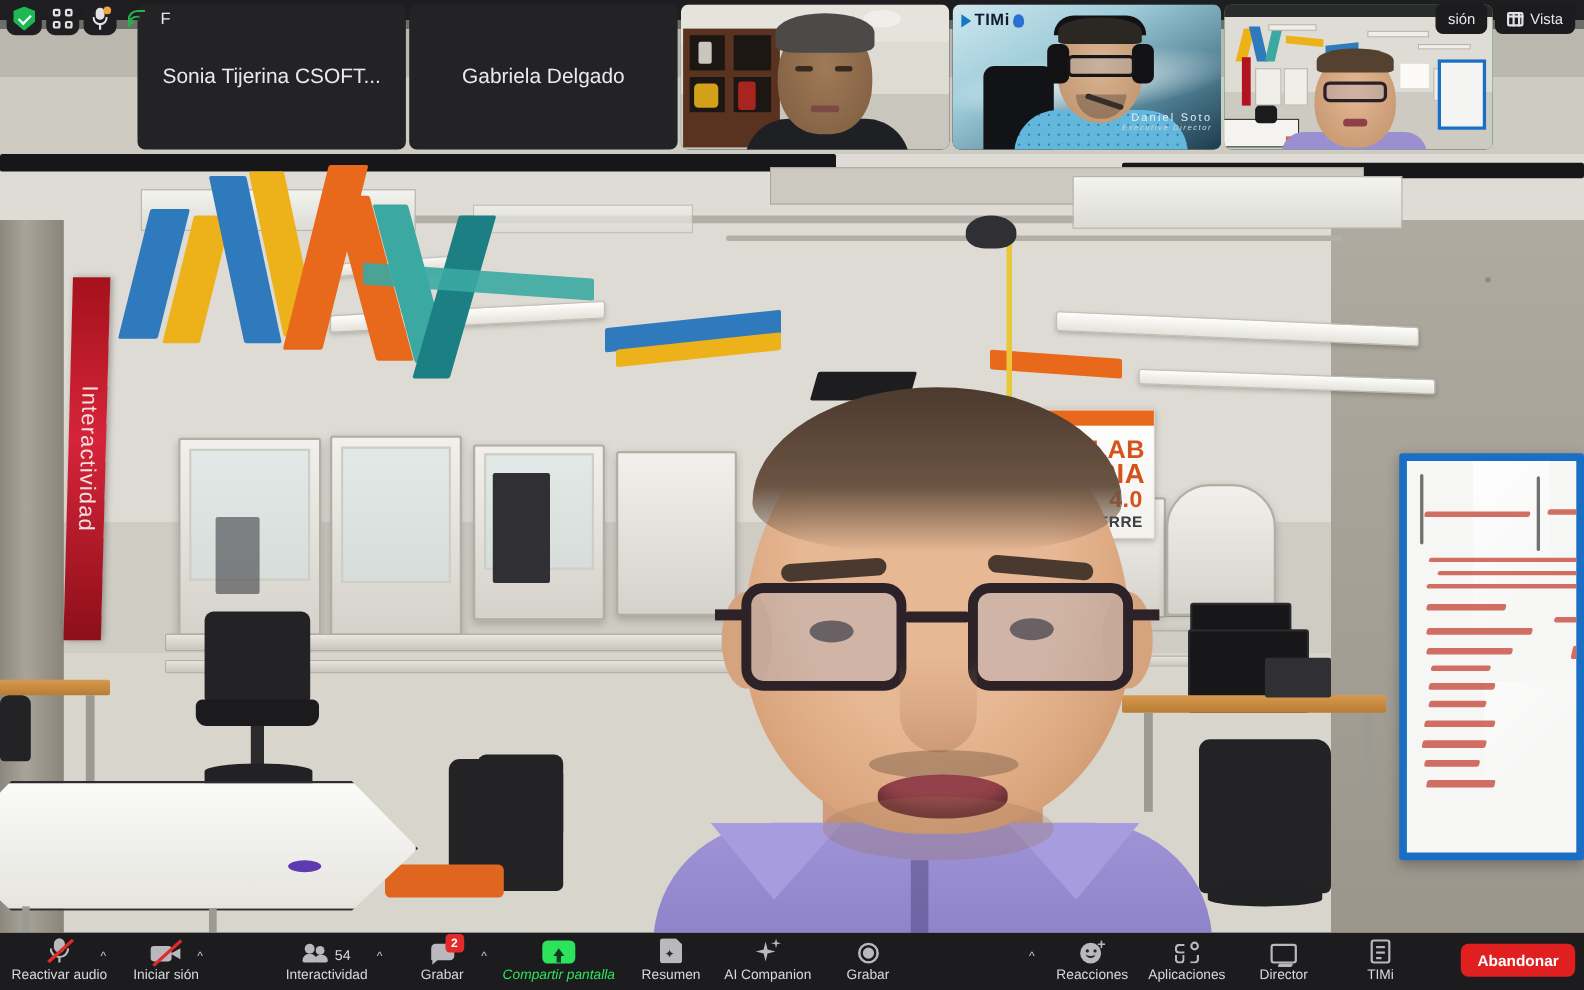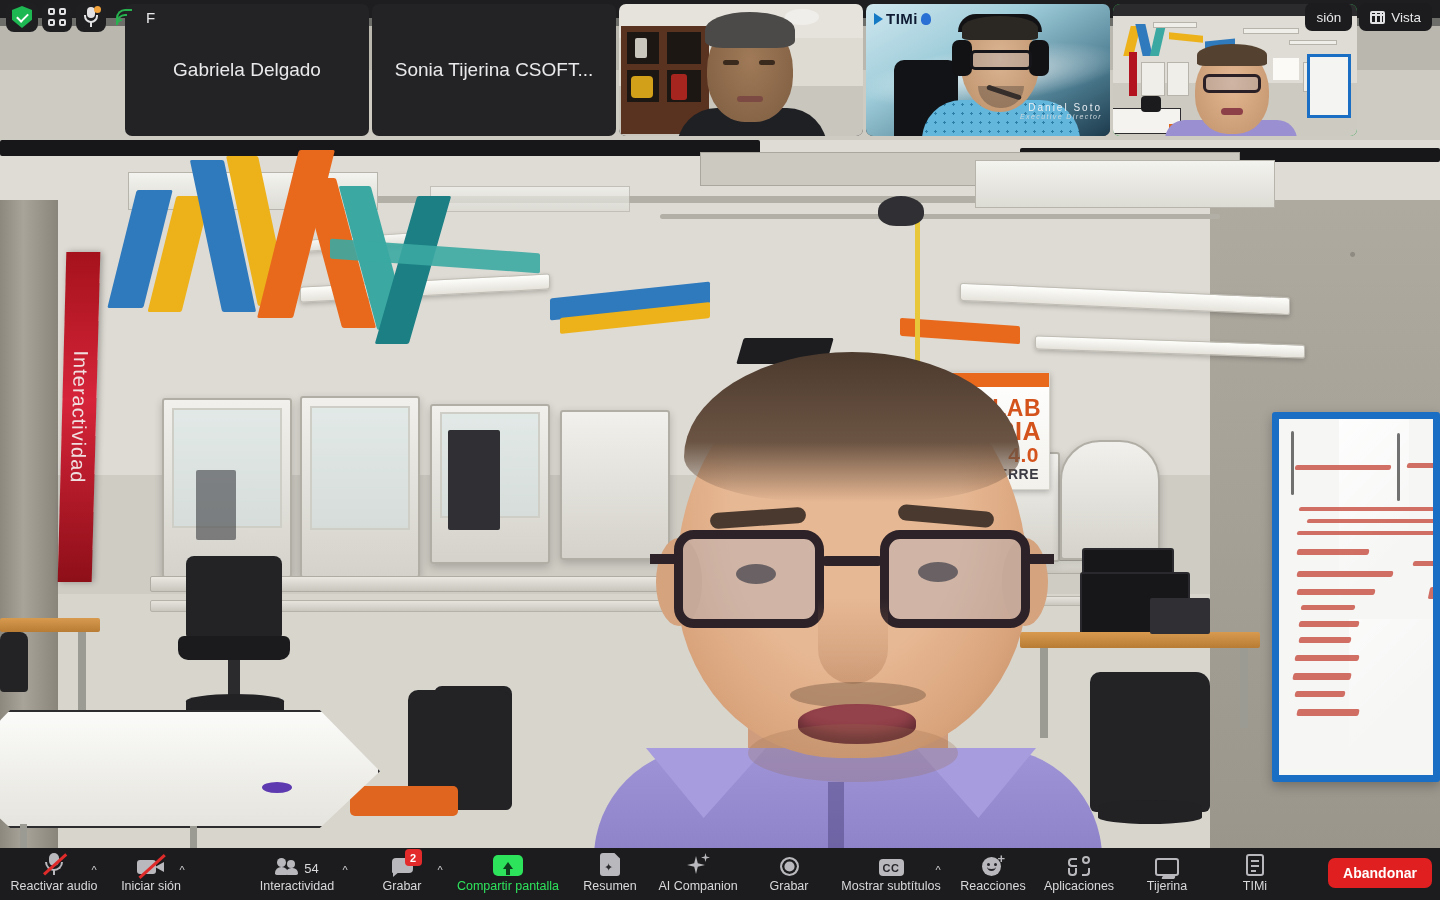--- a/index.html
+++ b/index.html
@@ -258,21 +258,21 @@
   .t5-mini { position:absolute; background:#f0eee8; border:1px solid #b6b4ab; }
 
   
   .toolbar { position:absolute; left:0; bottom:0; width:1440px; height:52px;
              background:#1c1c1e; z-index:50; }
   .tool { position:absolute; top:4px; height:46px; display:flex; flex-direction:column;
           align-items:center; justify-content:flex-start; cursor:default; }
   .tool .glyph { height:24px; display:flex; align-items:flex-end; justify-content:center;
                  position:relative; }
   .tool .lbl { margin-top:3px; font-size:12.5px; color:#d9d9dc; white-space:nowrap; }
-  .tool .lbl.green { color:#2ee35c; }
+  .tool .lbl.green { color:#2ee35c;font-style:italic; }
   .caret { position:absolute; top:16px; width:12px; height:12px; color:#cfcfd2; font-size:11px;
            display:flex; align-items:center; justify-content:center; }
 
   
   .ic-mic { position:relative; width:22px; height:24px; }
   .ic-mic .cap { position:absolute; left:6px; top:1px; width:10px; height:13px;
                  background:#b9b9bd; border-radius:5px; }
   .ic-mic .arc { position:absolute; left:2px; top:10px; width:18px; height:9px;
                  border:2.4px solid #b9b9bd; border-top:none; border-radius:0 0 10px 10px; }
   .ic-mic .stem { position:absolute; left:10px; top:18px; width:2.4px; height:5px; background:#b9b9bd; }
@@ -539,25 +539,25 @@
       <div class="tb-pill">
         <span class="ic-view"></span>
         <span>Vista</span>
       </div>
     </div>
   </div>
 
   <div class="strip">
 
     <div class="thumb">
+      <div class="nm">Sonia Tijerina CSOFT...</div>
+    </div>
+
+    <div class="thumb">
       <div class="nm">Gabriela Delgado</div>
-    </div>
-
-    <div class="thumb">
-      <div class="nm">Sonia Tijerina CSOFT...</div>
     </div>
 
     <div class="thumb">
       <div class="t3">
         <div class="ceilinglight" style="left:166px;top:5px;width:34px;height:16px;"></div>
         <div class="shelf" style="left:2px;top:22px;width:88px;height:108px;"></div>
         <div class="shelf-dark" style="left:8px;top:28px;width:32px;height:32px;"></div>
         <div class="shelf-dark" style="left:48px;top:28px;width:34px;height:32px;"></div>
         <div class="shelf-dark" style="left:8px;top:66px;width:32px;height:32px;"></div>
         <div class="shelf-dark" style="left:48px;top:66px;width:34px;height:32px;"></div>
@@ -710,26 +710,20 @@
       <div class="lbl">AI Companion</div>
     </div>
 
     <div class="tool" style="left:758px;width:62px;">
       <div class="glyph">
           <span class="ic-rec"></span>
         </div>
       <div class="lbl">Grabar</div>
     </div>
 
-    <div class="tool" style="left:832px;width:118px;">
-      <div class="glyph">
-        <span class="ic-cc">CC</span>
-      </div>
-      <div class="lbl">Mostrar subtítulos</div>
-    </div>
     <div class="caret" style="left:932px;">^</div>
 
     <div class="tool" style="left:952px;width:82px;">
       <div class="glyph">
         <span class="ic-react">
             <span class="face"></span>
           <span class="ey" style="left:5px;"></span>
             <span class="ey" style="left:12px;"></span>
           <span class="sm"></span>
             <span class="plus">+</span>
@@ -747,21 +741,21 @@
           <span class="c" style="right:0;bottom:0;width:8px;height:8px;border-radius:0 0 4px 0;border-top:none;border-left:none;"></span>
         </span>
       </div>
       <div class="lbl">Aplicaciones</div>
     </div>
 
     <div class="tool" style="left:1132px;width:70px;">
       <div class="glyph">
           <span class="ic-wb"></span>
         </div>
-      <div class="lbl">Tijerina</div>
+      <div class="lbl">Director</div>
     </div>
 
     <div class="tool" style="left:1224px;width:62px;">
       <div class="glyph">
         <span class="ic-notes">
             <i style="top:4px;"></i>
             <i style="top:9px;"></i>
             <i style="top:14px;width:5px;"></i>
           </span>
       </div>

